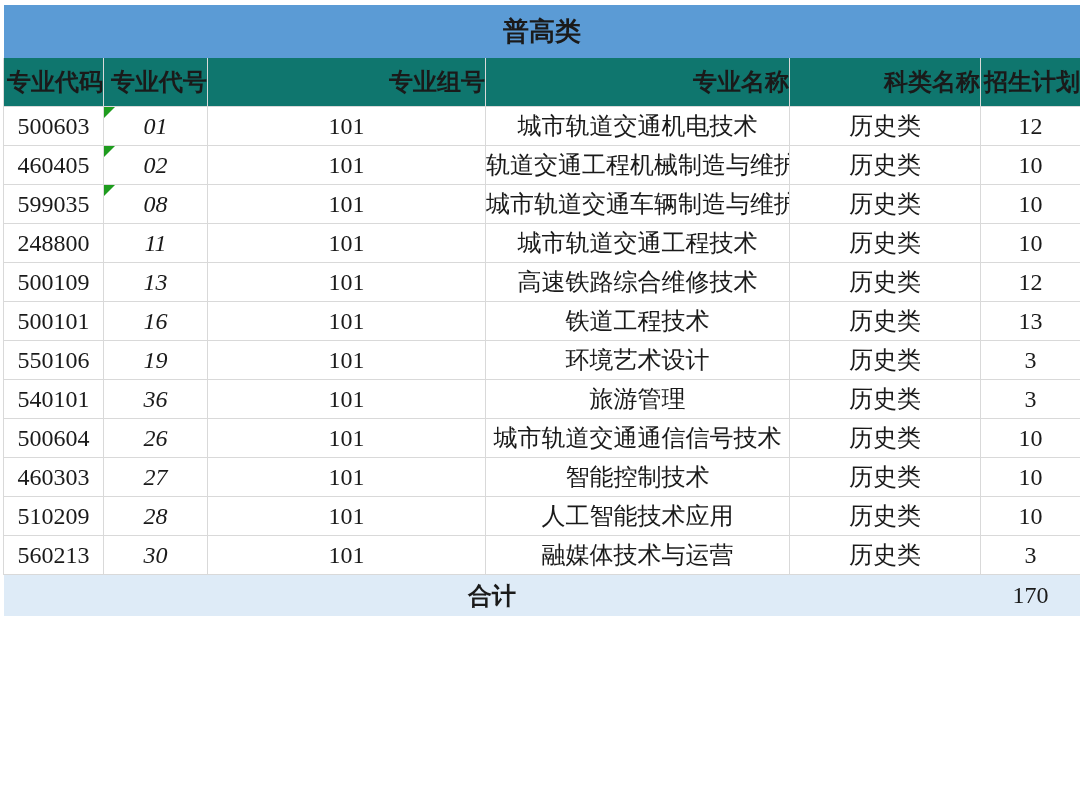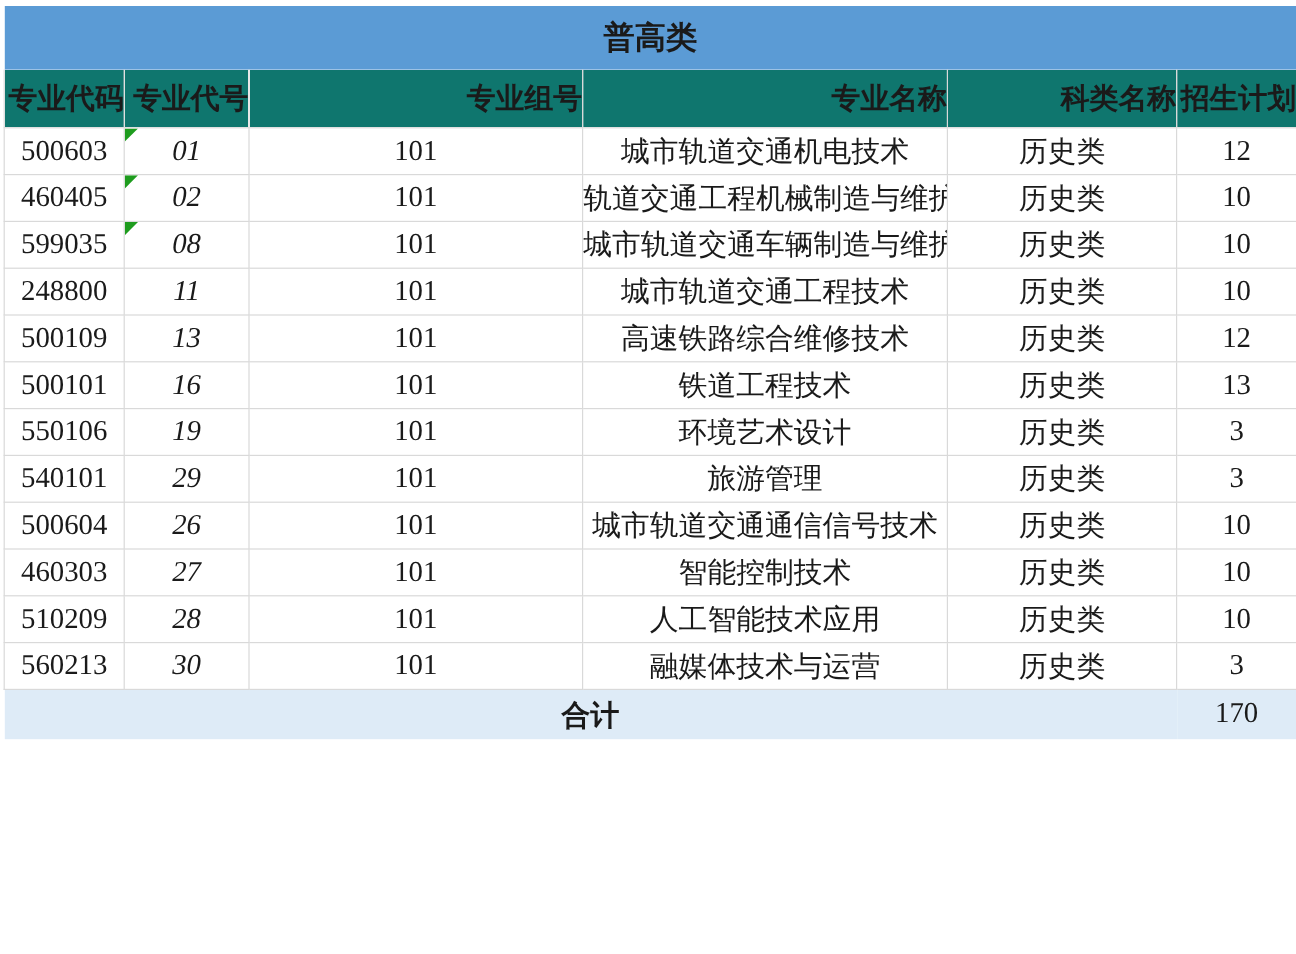--- a/index.html
+++ b/index.html
@@ -159,21 +159,21 @@
         <tr>
     <td class="c-code">550106</td>
     <td class="c-no"><span class="no-text">19</span></td>
     <td class="c-group">101</td>
     <td class="c-name">环境艺术设计</td>
     <td class="c-cat">历史类</td>
     <td class="c-plan">3</td>
   </tr>
         <tr>
     <td class="c-code">540101</td>
-    <td class="c-no"><span class="no-text">29</span></td>
+    <td class="c-no"><span class="no-text">36</span></td>
     <td class="c-group">101</td>
     <td class="c-name">旅游管理</td>
     <td class="c-cat">历史类</td>
     <td class="c-plan">3</td>
   </tr>
         <tr>
     <td class="c-code">500604</td>
     <td class="c-no"><span class="no-text">26</span></td>
     <td class="c-group">101</td>
     <td class="c-name">城市轨道交通通信信号技术</td>

